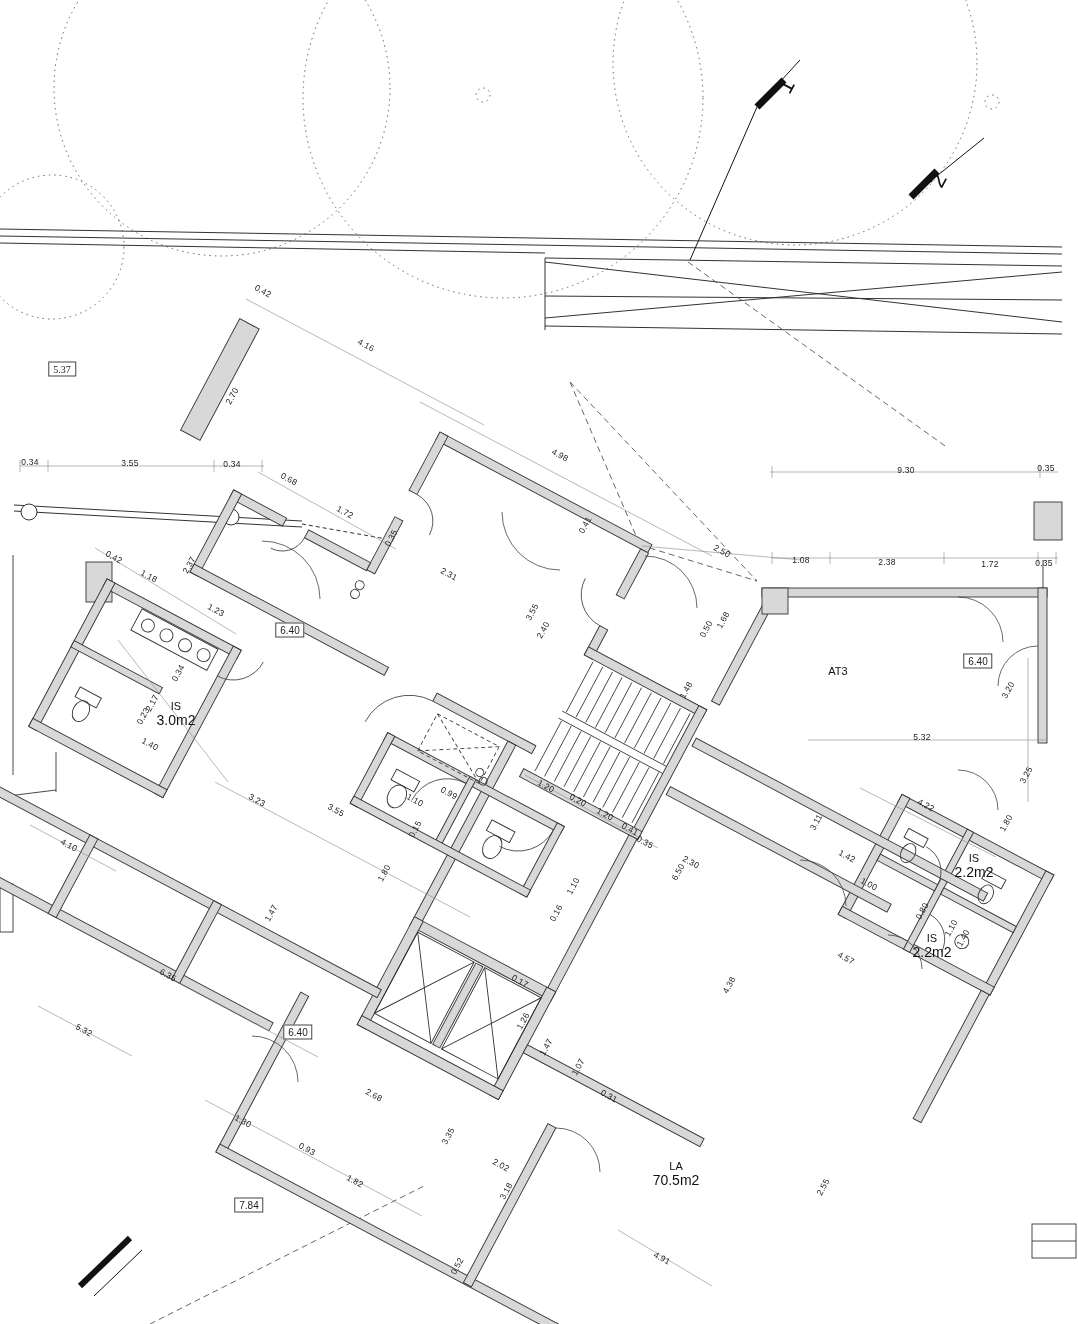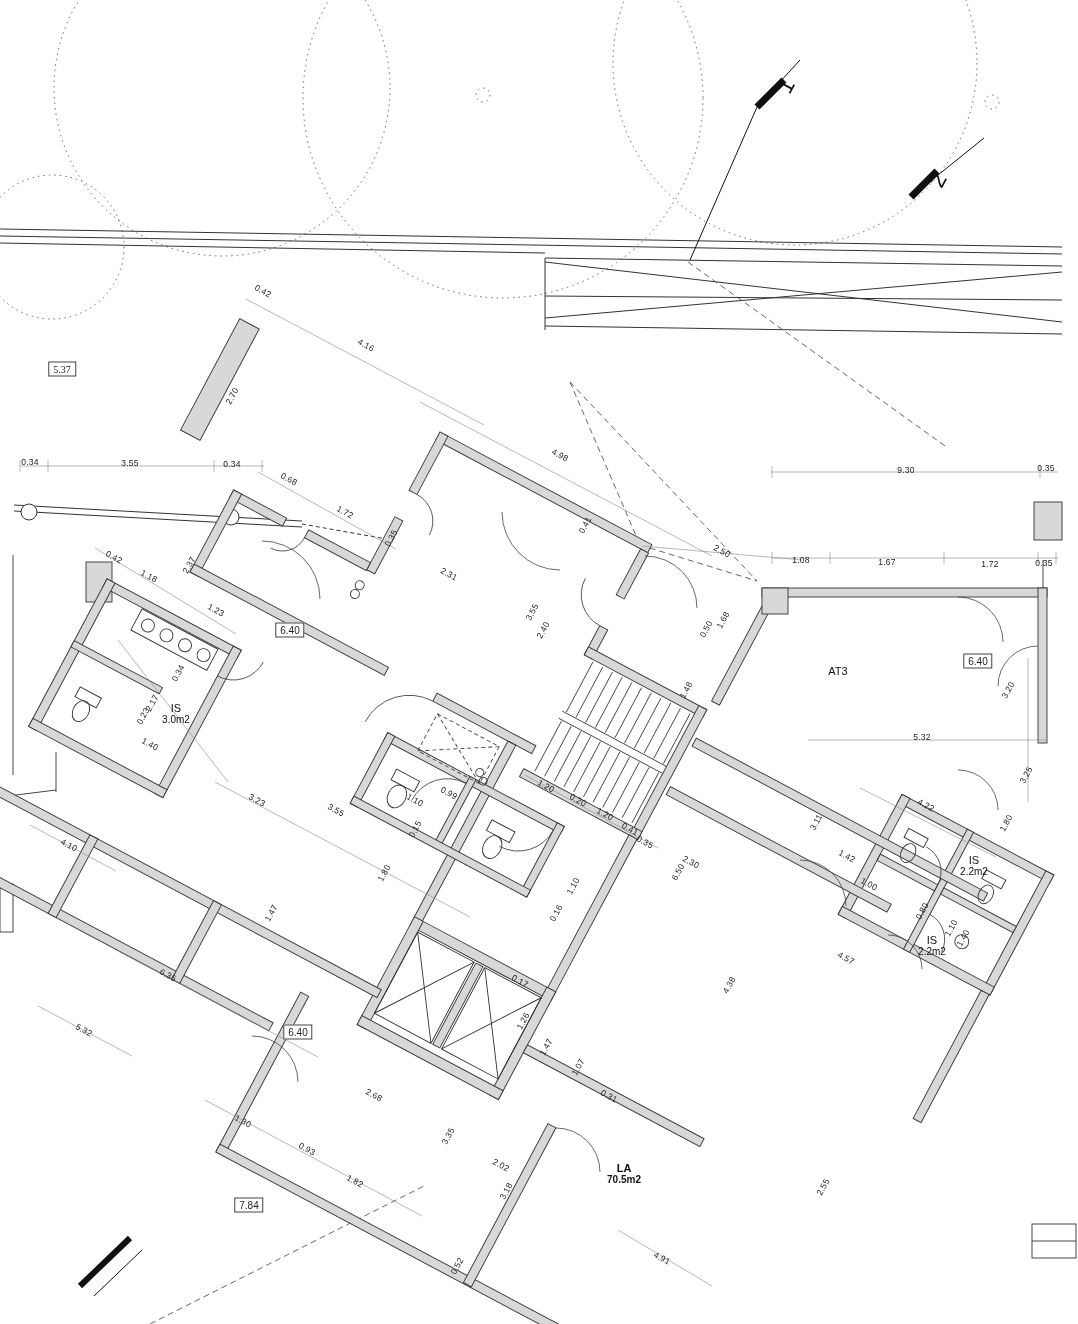--- a/index.html
+++ b/index.html
@@ -5,21 +5,21 @@
   html,body{margin:0;padding:0;background:#ffffff;}
   #sheet{position:relative;width:1078px;height:1324px;background:#ffffff;overflow:hidden;
          font-family:"Liberation Sans",sans-serif;color:#222;}
   #plan-svg{position:absolute;left:0;top:0;}
   #labels-layer{position:absolute;left:0;top:0;width:100%;height:100%;pointer-events:none;}
   .dim{position:absolute;font-size:8.5px;letter-spacing:0.2px;color:#1c1c1c;white-space:nowrap;}
   .boxdim{position:absolute;font-size:10px;color:#1c1c1c;border:1px solid #444;background:#fff;
           padding:0 4px;line-height:13px;transform:translate(-50%,-50%);white-space:nowrap;}
   .room{position:absolute;text-align:center;transform:translate(-50%,-50%);line-height:1.05;}
   .room .rname{font-size:11px;color:#111;display:block;}
-  .room .rarea{font-size:10px;color:#111;display:block;text-align:center;}
+  .room .rarea{font-size:14px;color:#111;display:block;text-align:center;}
   .marker{position:absolute;font-size:23px;color:#111;transform:translate(-50%,-50%) rotate(-62deg);}
 </style>
 </head>
 <body>
 
 <div id="sheet">
 
 <svg id="plan-svg" width="1078" height="1324" viewBox="0 0 1078 1324">
 
   <g fill="none" stroke="#666" stroke-width="1" stroke-dasharray="1.5 4">
@@ -259,21 +259,21 @@
       <span class="dim" style="left: 289px; top: 479px; transform: translate(-50%, -50%) rotate(28deg);">0.68</span>
       <span class="dim" style="left: 345px; top: 512px; transform: translate(-50%, -50%) rotate(28deg);">1.72</span>
       <span class="dim" style="left: 560px; top: 455px; transform: translate(-50%, -50%) rotate(28deg);">4.98</span>
       <span class="dim" style="left: 391px; top: 538px; transform: translate(-50%, -50%) rotate(-62deg);">0.35</span>
       <span class="dim" style="left: 449px; top: 574px; transform: translate(-50%, -50%) rotate(28deg);">2.31</span>
       <span class="dim" style="left: 585px; top: 525px; transform: translate(-50%, -50%) rotate(-62deg);">0.41</span>
       <span class="dim" style="left: 906px; top: 470px; transform: translate(-50%, -50%) rotate(0deg);">9.30</span>
       <span class="dim" style="left: 1046px; top: 468px; transform: translate(-50%, -50%) rotate(0deg);">0.35</span>
       <span class="dim" style="left: 722px; top: 551px; transform: translate(-50%, -50%) rotate(28deg);">2.50</span>
       <span class="dim" style="left: 801px; top: 560px; transform: translate(-50%, -50%) rotate(0deg);">1.08</span>
-      <span class="dim" style="left: 887px; top: 562px; transform: translate(-50%, -50%) rotate(0deg);">1.67</span>
+      <span class="dim" style="left: 887px; top: 562px; transform: translate(-50%, -50%) rotate(0deg);">2.38</span>
       <span class="dim" style="left: 990px; top: 564px; transform: translate(-50%, -50%) rotate(0deg);">1.72</span>
       <span class="dim" style="left: 1044px; top: 563px; transform: translate(-50%, -50%) rotate(0deg);">0.35</span>
       <span class="dim" style="left: 114px; top: 557px; transform: translate(-50%, -50%) rotate(28deg);">0.42</span>
       <span class="dim" style="left: 149px; top: 576px; transform: translate(-50%, -50%) rotate(28deg);">1.18</span>
       <span class="dim" style="left: 189px; top: 565px; transform: translate(-50%, -50%) rotate(-62deg);">2.37</span>
       <span class="dim" style="left: 216px; top: 610px; transform: translate(-50%, -50%) rotate(28deg);">1.23</span>
       <span class="dim" style="left: 178px; top: 673px; transform: translate(-50%, -50%) rotate(-62deg);">0.34</span>
       <span class="dim" style="left: 152px; top: 703px; transform: translate(-50%, -50%) rotate(-62deg);">2.17</span>
       <span class="dim" style="left: 143px; top: 716px; transform: translate(-50%, -50%) rotate(-62deg);">0.23</span>
       <span class="dim" style="left: 150px; top: 744px; transform: translate(-50%, -50%) rotate(28deg);">1.40</span>
@@ -342,20 +342,20 @@
         <span class="rname">AT3</span>
       </div>
       <div class="room" style="left: 974px; top: 866px;">
         <span class="rname">IS</span>
         <span class="rarea">2.2m2</span>
       </div>
       <div class="room" style="left: 932px; top: 946px;">
         <span class="rname">IS</span>
         <span class="rarea">2.2m2</span>
       </div>
-      <div class="room" style="left: 624px; top: 1174px; font-weight: bold;">
+      <div class="room" style="left: 676px; top: 1174px;">
         <span class="rname">LA</span>
         <span class="rarea">70.5m2</span>
       </div>
       <span class="marker" style="left: 786px; top: 86px;">1</span>
       <span class="marker" style="left: 938px; top: 180px;">2</span>
     </div>
 </div>
 
 </body></html>

